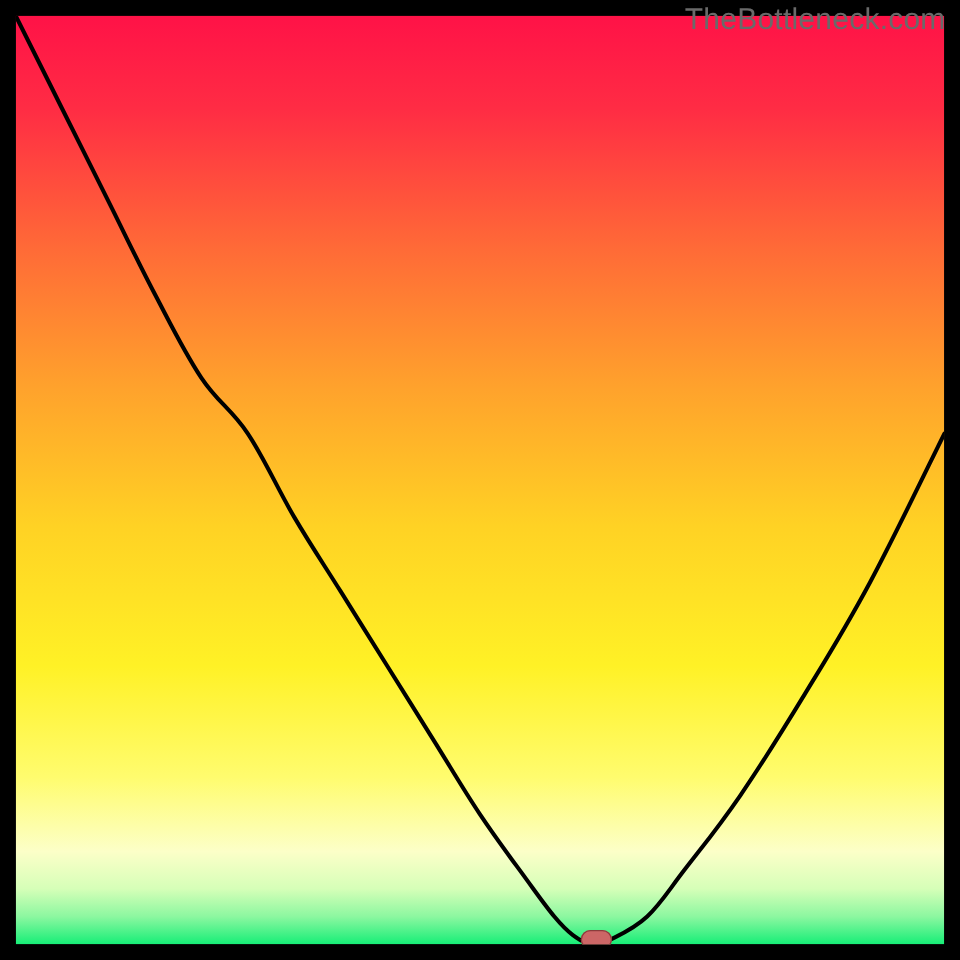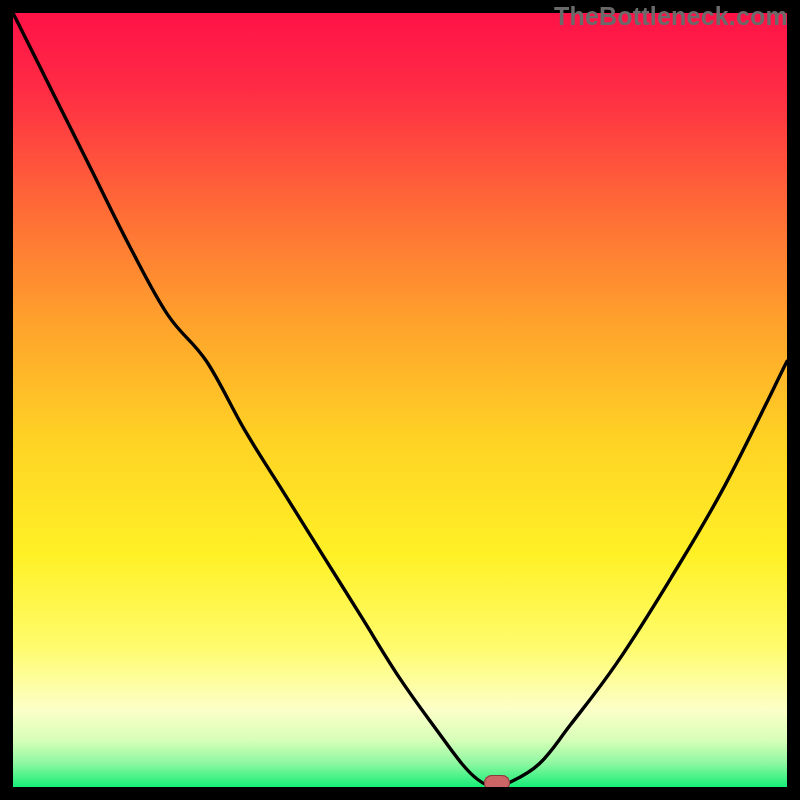--- a/index.html
+++ b/index.html
@@ -30,21 +30,21 @@
     left: 0;
     top: 0;
     width: 100%;
     height: 100%;
   }
   .watermark {
     position: absolute;
     top: 2px;
     right: 12px;
     font-size: 25px;
-    font-weight: 700;
+    font-weight: 400;
     color: #6a6a6a;
     letter-spacing: 0.2px;
     user-select: none;
   }
   svg.curve {
     position: absolute;
     left: 0;
     top: 0;
     width: 100%;
     height: 100%;

